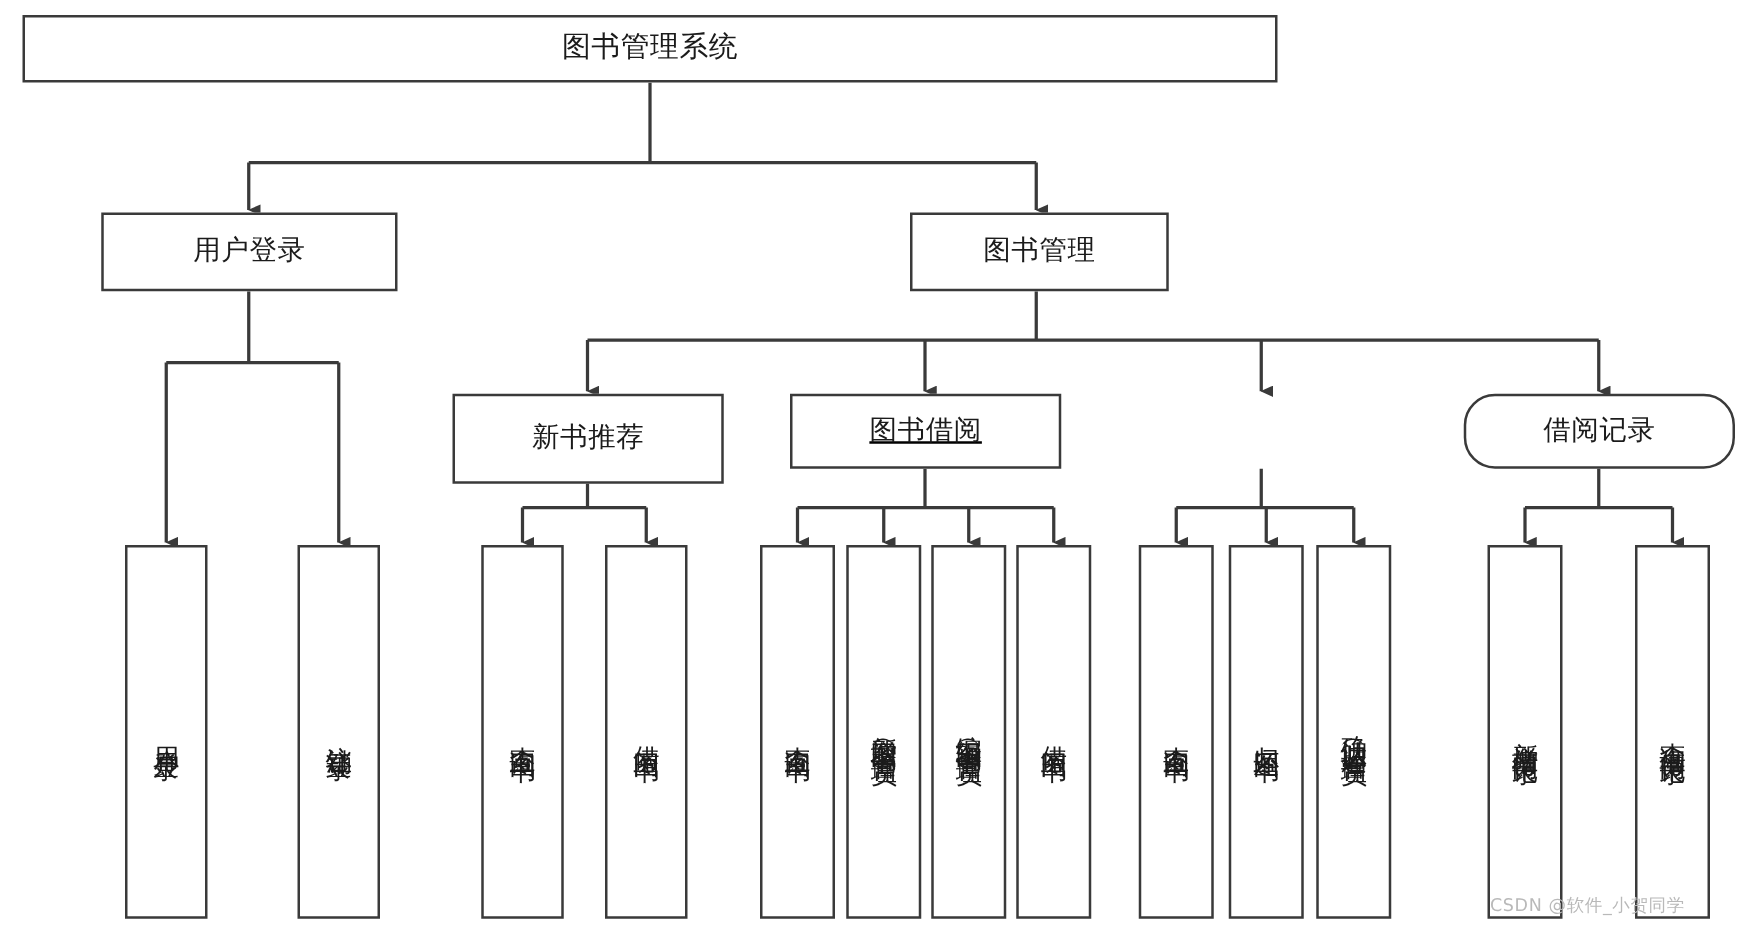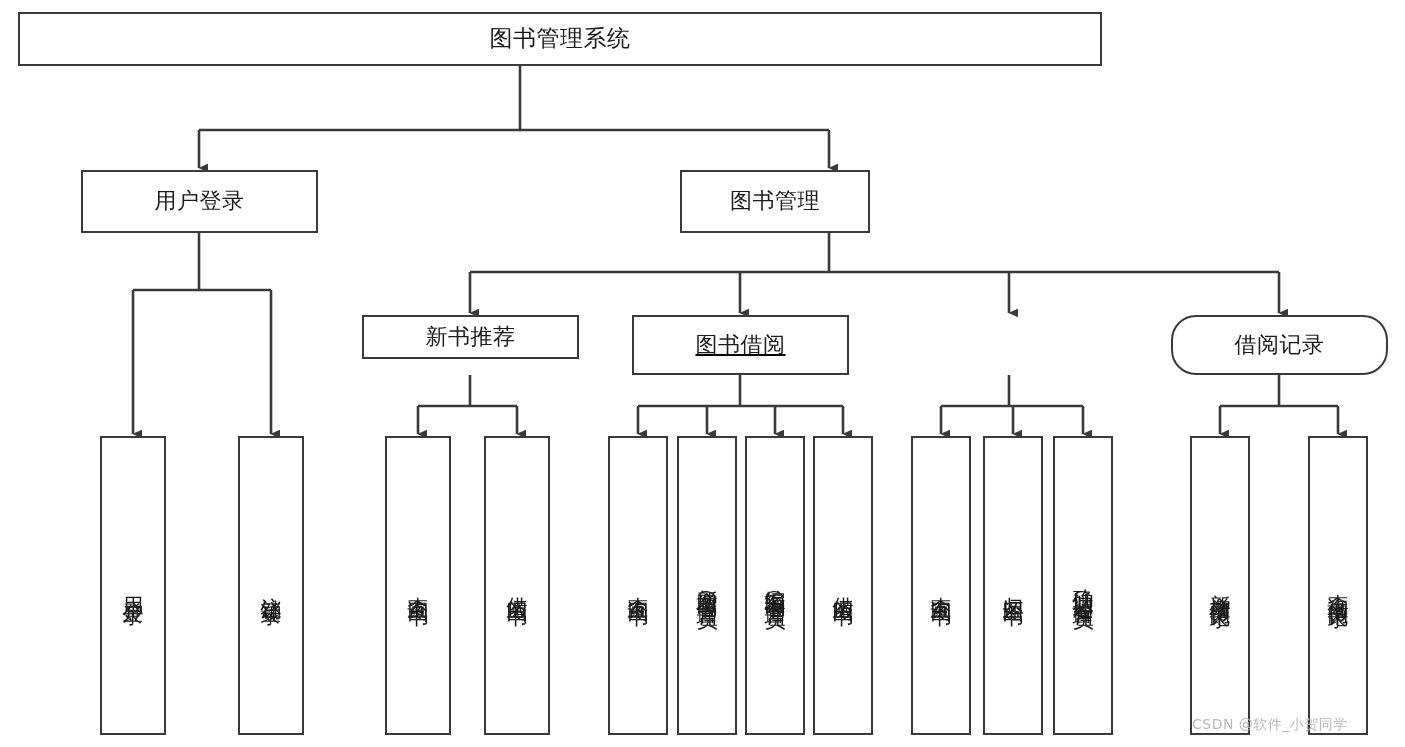--- a/index.html
+++ b/index.html
@@ -103,32 +103,32 @@
         <line x1="941" y1="406" x2="941" y2="434" marker-end="url(#arrowhead)"></line>
         <line x1="1013" y1="406" x2="1013" y2="434" marker-end="url(#arrowhead)"></line>
         <line x1="1083" y1="406" x2="1083" y2="434" marker-end="url(#arrowhead)"></line>
         <line x1="1279" y1="375" x2="1279" y2="406"></line>
         <line x1="1220" y1="406" x2="1338" y2="406"></line>
         <line x1="1220" y1="406" x2="1220" y2="434" marker-end="url(#arrowhead)"></line>
         <line x1="1338" y1="406" x2="1338" y2="434" marker-end="url(#arrowhead)"></line>
       </g>
   </svg>
 
-  <div class="node-box" id="node-root" style="left: 18px; top: 12px; width: 1084px; height: 54px;">
+  <div class="node-box" id="node-root" style="left: 18px; top: 12px; width: 1004px; height: 54px;">
     <span class="node-label-h root-label">图书管理系统</span>
   </div>
 
   <div class="node-box" id="node-l2-0" style="left: 81px; top: 170px; width: 237px; height: 63px;">
     <span class="node-label-h">用户登录</span>
   </div>
-  <div class="node-box" id="node-l2-1" style="left: 680px; top: 170px; width: 190px; height: 63px;">
+  <div class="node-box" id="node-l2-1" style="left: 728px; top: 170px; width: 207px; height: 63px;">
     <span class="node-label-h">图书管理</span>
   </div>
 
-  <div class="node-box" id="node-l3-0" style="left: 362px; top: 315px; width: 217px; height: 44px;">
+  <div class="node-box" id="node-l3-0" style="left: 362px; top: 315px; width: 217px; height: 72px;">
     <span class="node-label-h">新书推荐</span>
   </div>
   <div class="node-box" id="node-l3-1" style="left: 632px; top: 315px; width: 217px; height: 60px; text-decoration: underline;">
     <span class="node-label-h">图书借阅</span>
   </div>
   <div class="node-box" id="node-l3-3" style="left: 1171px; top: 315px; width: 217px; height: 60px; border-radius: 25px;">
     <span class="node-label-h">借阅记录</span>
   </div>
 
   <div class="node-box" id="node-leaf-0" style="left: 100px; top: 436px; width: 66px; height: 299px;">

